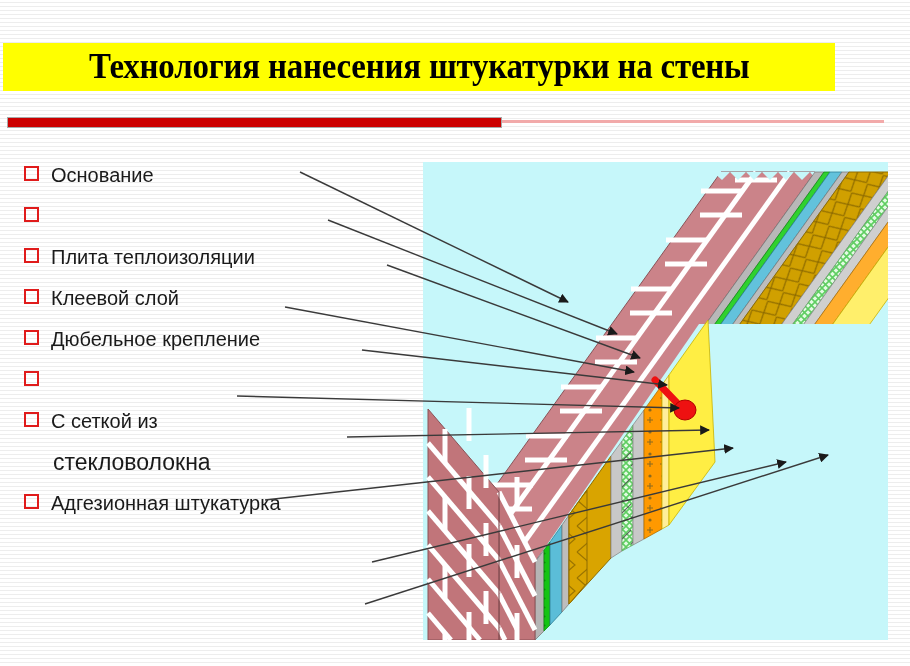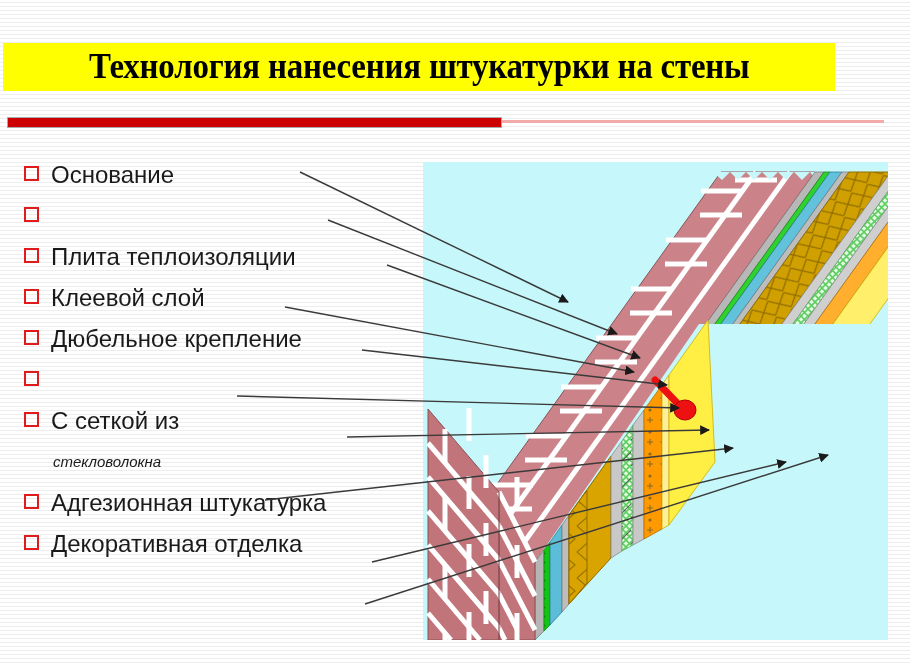--- a/index.html
+++ b/index.html
@@ -56,29 +56,28 @@
   }
   .bullet{
     width:15px;height:15px;
     border:2px solid #e01b1b;
     box-sizing:border-box;
     flex:0 0 auto;
     margin-top:9px;margin-right:12px;
     background:transparent;
   }
   .li-label{
-    font-size:24px;
+    font-size:20px;
     line-height:36px;
     color:#1a1a1a;
     white-space:nowrap;
   }
   .cont-label{
-    font-size:15px;line-height:36px;color:#1a1a1a;
+    font-size:23px;line-height:36px;color:#1a1a1a;
     margin-left:29px;
-    font-style:italic;
   }
   .cont-row{display:flex;height:41px;}
 
   
   #diagram{
     position:absolute;left:423px;top:162px;width:465px;height:478px;
     background:#c6f7fa;
     overflow:hidden;
   }
   #diagram svg{display:block;}
@@ -127,24 +126,20 @@
   <div class="li">
     <span class="bullet"></span>
     <span class="li-label">С сеткой из</span>
   </div>
   <div class="cont-row">
     <span class="cont-label">стекловолокна</span>
   </div>
   <div class="li">
     <span class="bullet"></span>
     <span class="li-label">Адгезионная штукатурка</span>
-  </div>
-  <div class="li">
-    <span class="bullet"></span>
-    <span class="li-label">Декоративная отделка</span>
   </div>
 </div>
 
 <div id="diagram">
   <svg width="465" height="478" viewBox="0 0 465 478" xmlns="http://www.w3.org/2000/svg">
     <defs>
       <pattern id="dots-green" width="9" height="9" patternUnits="userSpaceOnUse">
         <rect width="9" height="9" fill="#14c414"></rect>
         <circle cx="4.5" cy="4.5" r="1" fill="#0a7d0a"></circle>
       </pattern>

